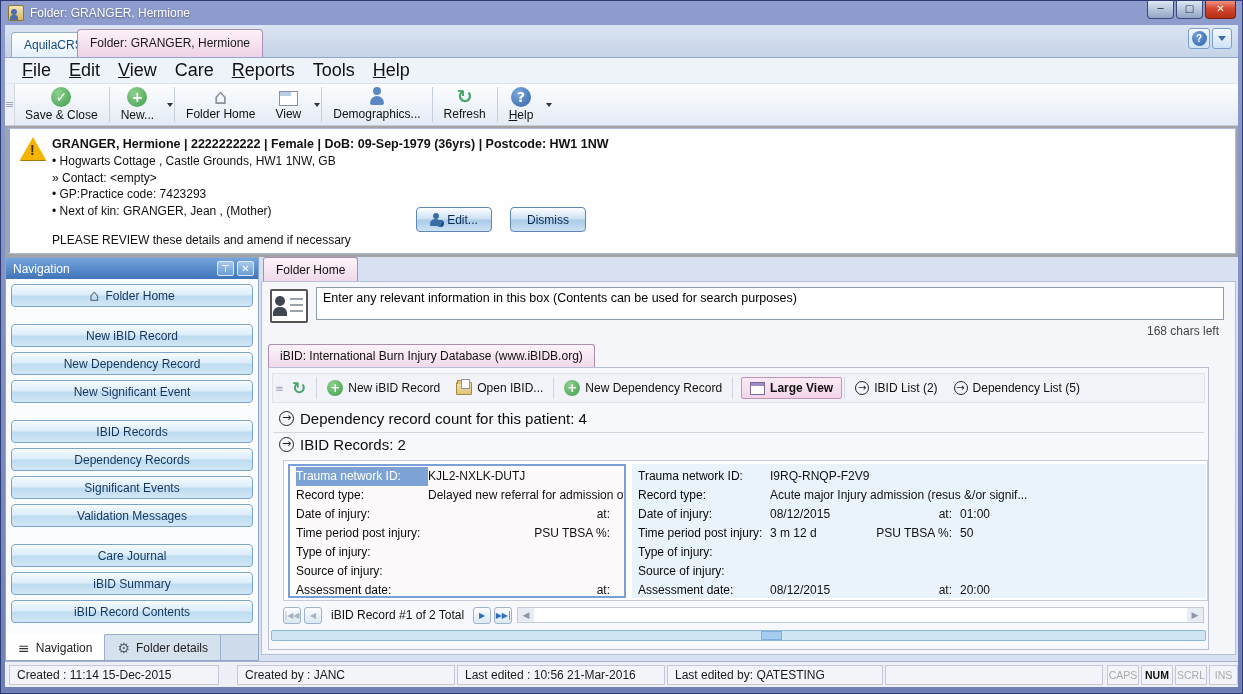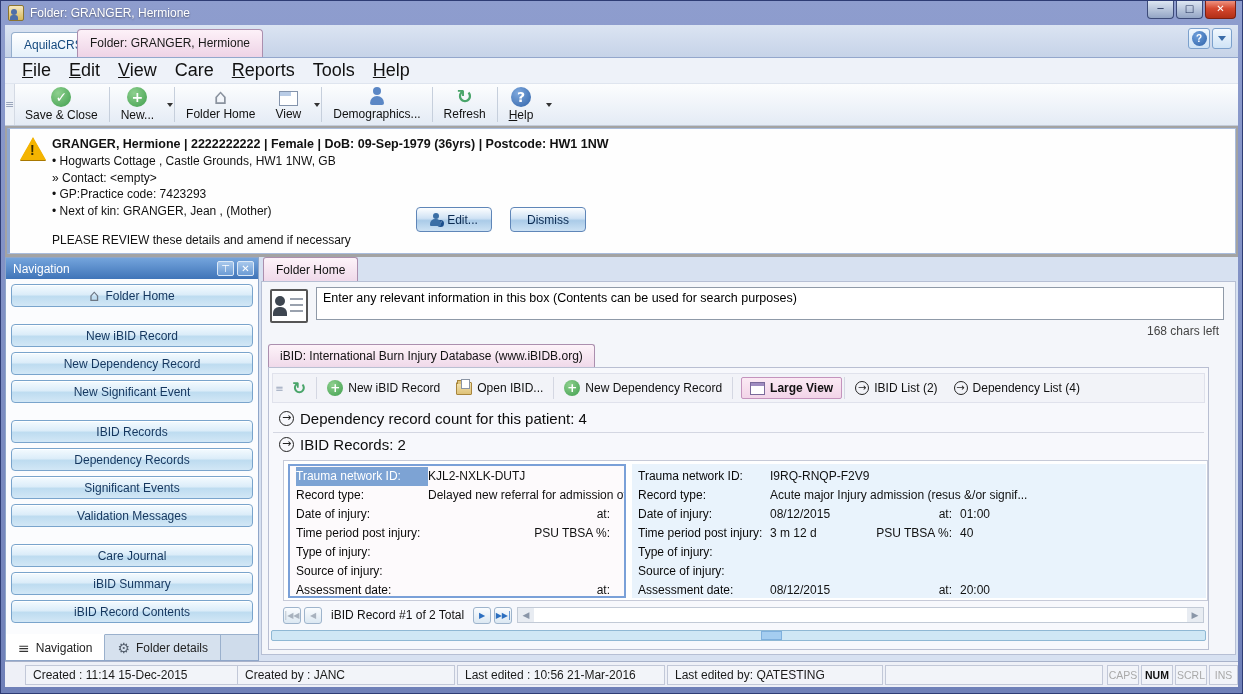--- a/index.html
+++ b/index.html
@@ -387,21 +387,21 @@
               <span class="ico-window"></span>
               <span style="font-weight:bold;">Large View</span>
             </div>
             <div class="isep"></div>
             <div class="ibtn">
               <span class="circ-arrow">→</span>
               <span>IBID List (2)</span>
             </div>
             <div class="ibtn">
               <span class="circ-arrow">→</span>
-              <span>Dependency List (4)</span>
+              <span>Dependency List (5)</span>
             </div>
           </div>
 
           <div class="heading" style="top:42px;">
             <span class="circ-arrow">→</span>
             <span>Dependency record count for this patient: 4</span>
           </div>
           <div class="hrline" style="top:64px;"></div>
           <div class="heading" style="top:68px;">
             <span class="circ-arrow">→</span>
@@ -459,21 +459,21 @@
               <div class="crow">
                 <span class="clabel">Date of injury:</span>
                 <span class="cval">08/12/2015</span>
                 <span class="csub">at:</span>
                 <span class="csubval">01:00</span>
               </div>
               <div class="crow">
                 <span class="clabel">Time period post injury:</span>
                 <span class="cval">3 m 12 d</span>
                 <span class="csub">PSU TBSA %:</span>
-                <span class="csubval">40</span>
+                <span class="csubval">50</span>
               </div>
               <div class="crow">
                 <span class="clabel">Type of injury:</span>
               </div>
               <div class="crow">
                 <span class="clabel">Source of injury:</span>
                 <span class="cval wide"></span>
               </div>
               <div class="crow">
                 <span class="clabel">Assessment date:</span>
@@ -498,21 +498,21 @@
             <div class="arrow">▶</div>
           </div>
           <div class="outer-scroll">
             <div class="outer-thumb"></div>
           </div>
         </div>
       </div>
     </div>
 
     <div class="statusbar">
-      <div class="seg" style="left:20px; width:226px;">Created : 11:14 15-Dec-2015</div>
+      <div class="seg" style="left:4px; width:210px;">Created : 11:14 15-Dec-2015</div>
       <div class="seg" style="left:232px; width:218px;">Created by : JANC</div>
       <div class="seg" style="left:452px; width:208px;">Last edited : 10:56 21-Mar-2016</div>
       <div class="seg" style="left:662px; width:216px;">Last edited by: QATESTING</div>
       <div class="seg" style="left:880px; width:218px;"></div>
       <div class="ind" style="left:1102px;">CAPS</div>
       <div class="ind active" style="left:1136px;">NUM</div>
       <div class="ind" style="left:1170px;">SCRL</div>
       <div class="ind" style="left:1204px; width:29px;">INS</div>
     </div>
 

